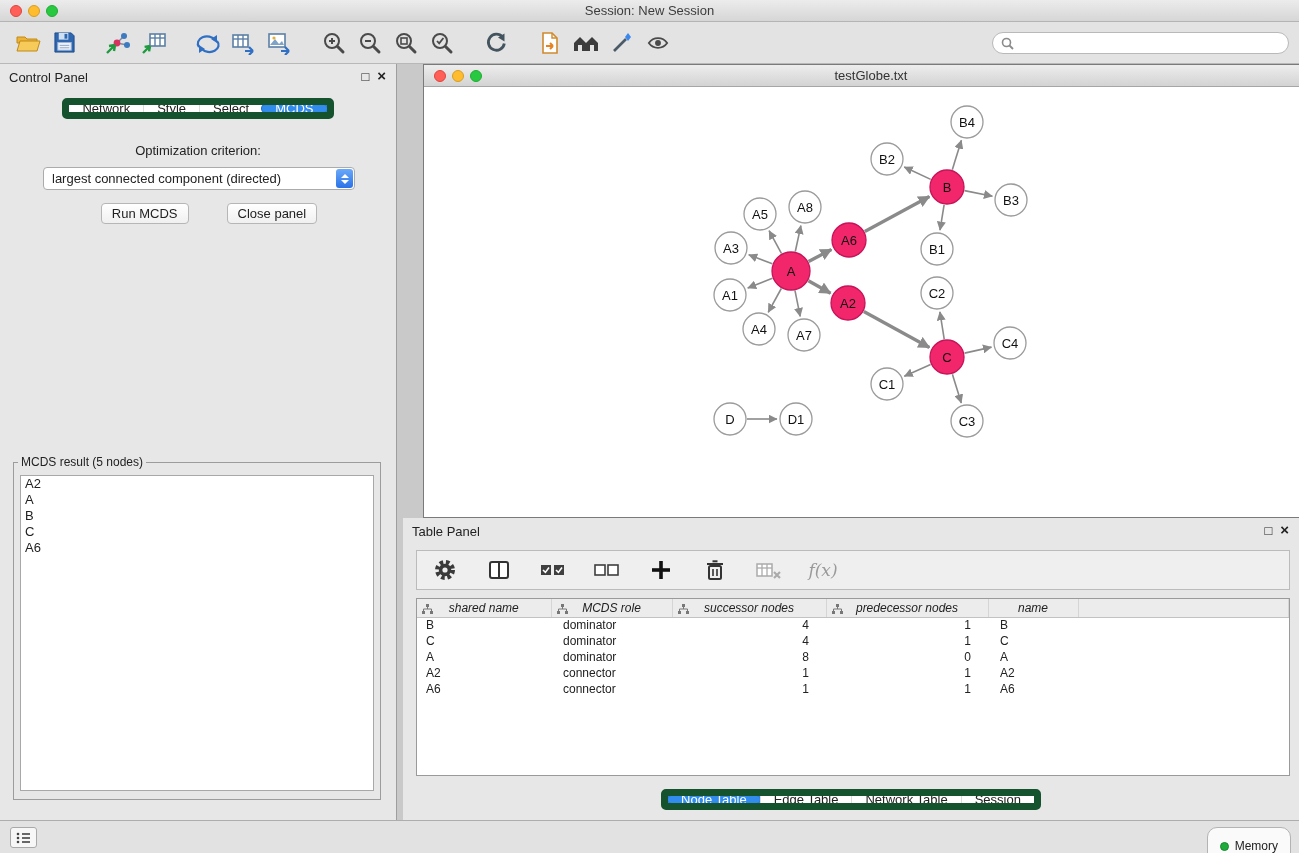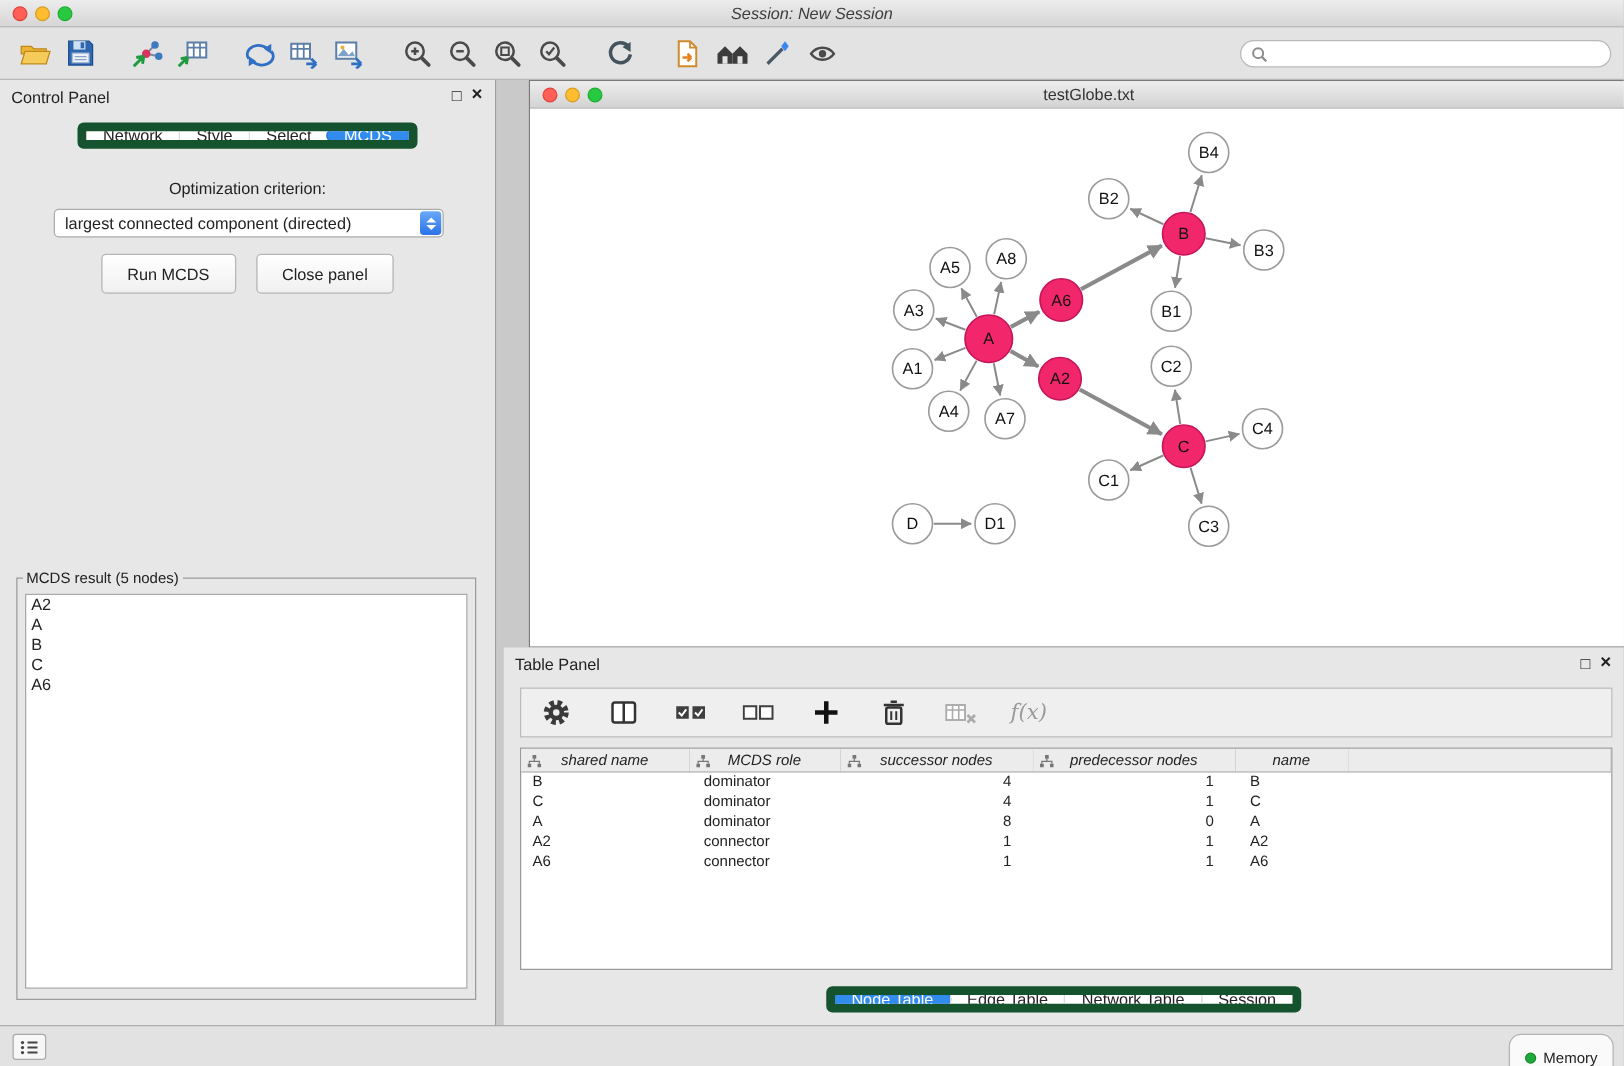--- a/index.html
+++ b/index.html
@@ -3,21 +3,21 @@
 <meta charset="utf-8">
 <style>
   * { margin:0; padding:0; box-sizing:border-box; }
   html,body { width:1299px; height:853px; }
   body { font-family:"Liberation Sans","DejaVu Sans",sans-serif; font-size:13px; color:#222; background:#cfcfcf; }
   .app { position:relative; width:1299px; height:853px; overflow:hidden; background:#cfcfcf; }
 
   
   .titlebar { position:absolute; left:0; top:0; width:100%; height:22px;
     background:linear-gradient(#ececec,#d6d6d6); border-bottom:1px solid #b4b4b4; }
-  .titlebar .title { position:absolute; left:0; right:0; top:3px; text-align:center; font-size:13px; color:#3d3d3d;font-style:italic; }
+  .titlebar .title { position:absolute; left:0; right:0; top:3px; text-align:center; font-size:13px; color:#3d3d3d; }
   .tl { position:absolute; top:5px; width:12px; height:12px; border-radius:50%; }
   .tl.red   { left:10px; background:#ff5f57; border:1px solid #e0443e; }
   .tl.yellow{ left:28px; background:#febc2e; border:1px solid #d89e24; }
   .tl.green { left:46px; background:#28c840; border:1px solid #1eae33; }
 
   
   .toolbar { position:absolute; left:0; top:22px; width:100%; height:42px;
     background:#e3e3e3; border-bottom:1px solid #b8b8b8; display:flex; align-items:center; padding-left:10px; }
   .tbi { width:36px; height:32px; display:flex; align-items:center; justify-content:center; cursor:default; }
   .tb-gap { width:18px; }
@@ -45,22 +45,22 @@
 
   .opt-label { text-align:center; margin-top:24px; font-size:13px; }
   .cy-select { position:relative; margin:9px 41px 0 43px; height:23px; border:1px solid #ababab; border-radius:4px;
     background:#fff; display:flex; align-items:center; padding-left:8px; font-size:13px; }
   .cy-select .stepper { position:absolute; right:1px; top:1px; width:17px; height:19px; border-radius:3px;
     background:linear-gradient(#6aa9f8,#2a72e8); display:flex; flex-direction:column; align-items:center; justify-content:center; gap:2px; }
   .stepper .up { width:0; height:0; border-left:4px solid transparent; border-right:4px solid transparent; border-bottom:4px solid #fff; }
   .stepper .down { width:0; height:0; border-left:4px solid transparent; border-right:4px solid transparent; border-top:4px solid #fff; }
 
   .btn-row { display:flex; justify-content:center; gap:16px; margin-top:13px; }
-  .mac-btn { height:32px; padding:0 20px; border:1px solid #b6b6b6; border-radius:4px;
-    background:linear-gradient(#ffffff,#f0f0f0); font-size:13px; display:flex; align-items:center; cursor:default; }
+  .mac-btn { height:21px; padding:0 10px; border:1px solid #b6b6b6; border-radius:4px;
+    background:linear-gradient(#ffffff,#f0f0f0); font-size:13px; display:flex; align-items:center; cursor:default;margin-left:22px; }
 
   .mcds-fieldset { position:absolute; left:13px; right:15px; top:391px; bottom:20px; border:1px solid #9c9c9c; padding:0; }
   .mcds-fieldset legend { font-size:12px; margin-left:4px; padding:0 3px; color:#222; }
   .mcds-list { position:absolute; left:6px; right:6px; top:6px; bottom:8px; background:#fff; border:1px solid #a8a8a8; overflow:auto; }
   .mcds-list .item { font-size:13px; line-height:16px; padding-left:4px; }
 
   
   .net-window { position:absolute; left:403px; top:0; width:896px; height:454px; border:1px solid #7a7a7a; background:#fff;margin-left:20px; }
   .nw-titlebar { position:relative; height:22px; background:linear-gradient(#ededed,#d3d3d3); border-bottom:1px solid #a6a6a6; }
   .nw-titlebar .title { position:absolute; left:0; right:0; top:3px; text-align:center; font-size:13px; color:#333; }

